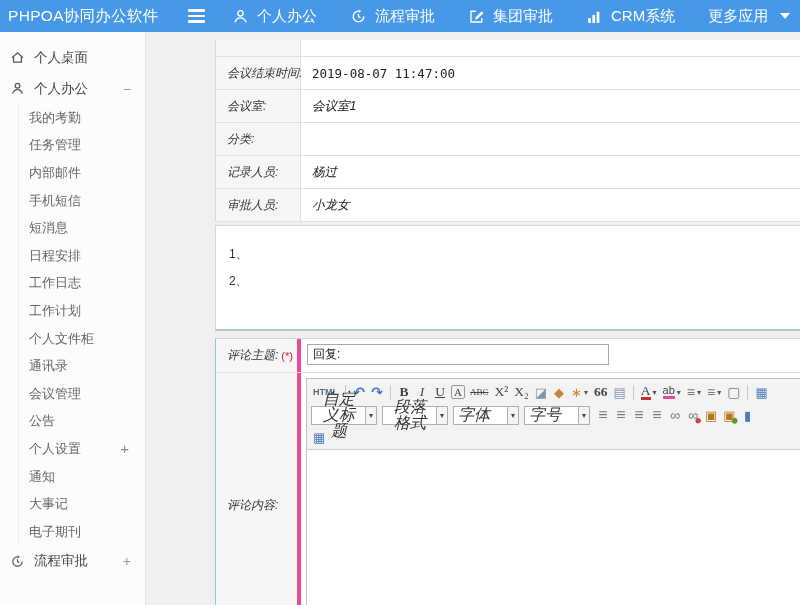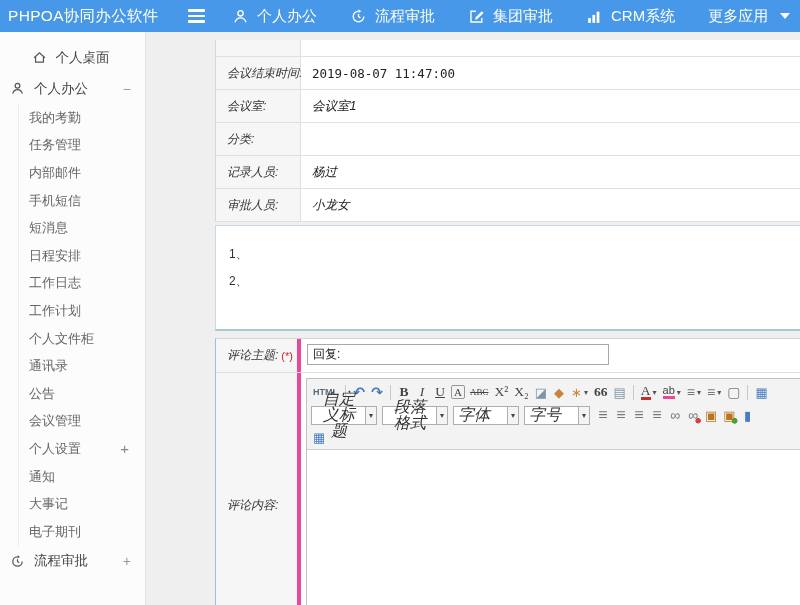--- a/index.html
+++ b/index.html
@@ -31,21 +31,21 @@
   .nav-item{display:flex;align-items:center;gap:8px;font-size:15px;cursor:pointer;white-space:nowrap;}
   .nav-item svg{width:17px;height:17px;display:block;}
   .caret-down{width:0;height:0;border-left:5px solid transparent;border-right:5px solid transparent;border-top:6px solid #fff;margin-left:4px;}
 
   
   .sidebar{
     position:absolute;left:0;top:32px;width:146px;height:573px;
     background:#fcfcfc;border-right:1px solid #e2e2e2;padding-top:10px;overflow:hidden;
   }
   .side-top{display:flex;align-items:center;gap:9px;height:31px;padding:0 14px 0 10px;
-    font-size:13.5px;color:#444;cursor:pointer;justify-content:center;}
+    font-size:13.5px;color:#444;cursor:pointer;}
   .side-top svg{width:15px;height:15px;color:#555;flex:none;}
   .toggle{margin-left:auto;color:#999;font-size:14px;line-height:1;}
   .side-sub{display:block;margin-left:18px;border-left:1px solid #ececec;}
   .sub-item{display:flex;align-items:center;height:27.6px;padding:0 16px 0 10px;
     font-size:13px;color:#666;cursor:pointer;white-space:nowrap;}
   .sub-item .toggle{font-size:15px;color:#888;}
 
   
   .main{position:absolute;left:146px;top:32px;width:654px;height:573px;background:#efefef;}
 
@@ -220,25 +220,25 @@
     </div>
       <div class="sub-item">
       <span>个人文件柜</span>
       <span class="toggle"></span>
     </div>
       <div class="sub-item">
       <span>通讯录</span>
       <span class="toggle"></span>
     </div>
       <div class="sub-item">
+      <span>会议管理</span>
+      <span class="toggle"></span>
+    </div>
+      <div class="sub-item">
       <span>公告</span>
-      <span class="toggle"></span>
-    </div>
-      <div class="sub-item">
-      <span>会议管理</span>
       <span class="toggle"></span>
     </div>
       <div class="sub-item">
       <span>个人设置</span>
       <span class="toggle">+</span>
     </div>
       <div class="sub-item">
       <span>通知</span>
       <span class="toggle"></span>
     </div>

